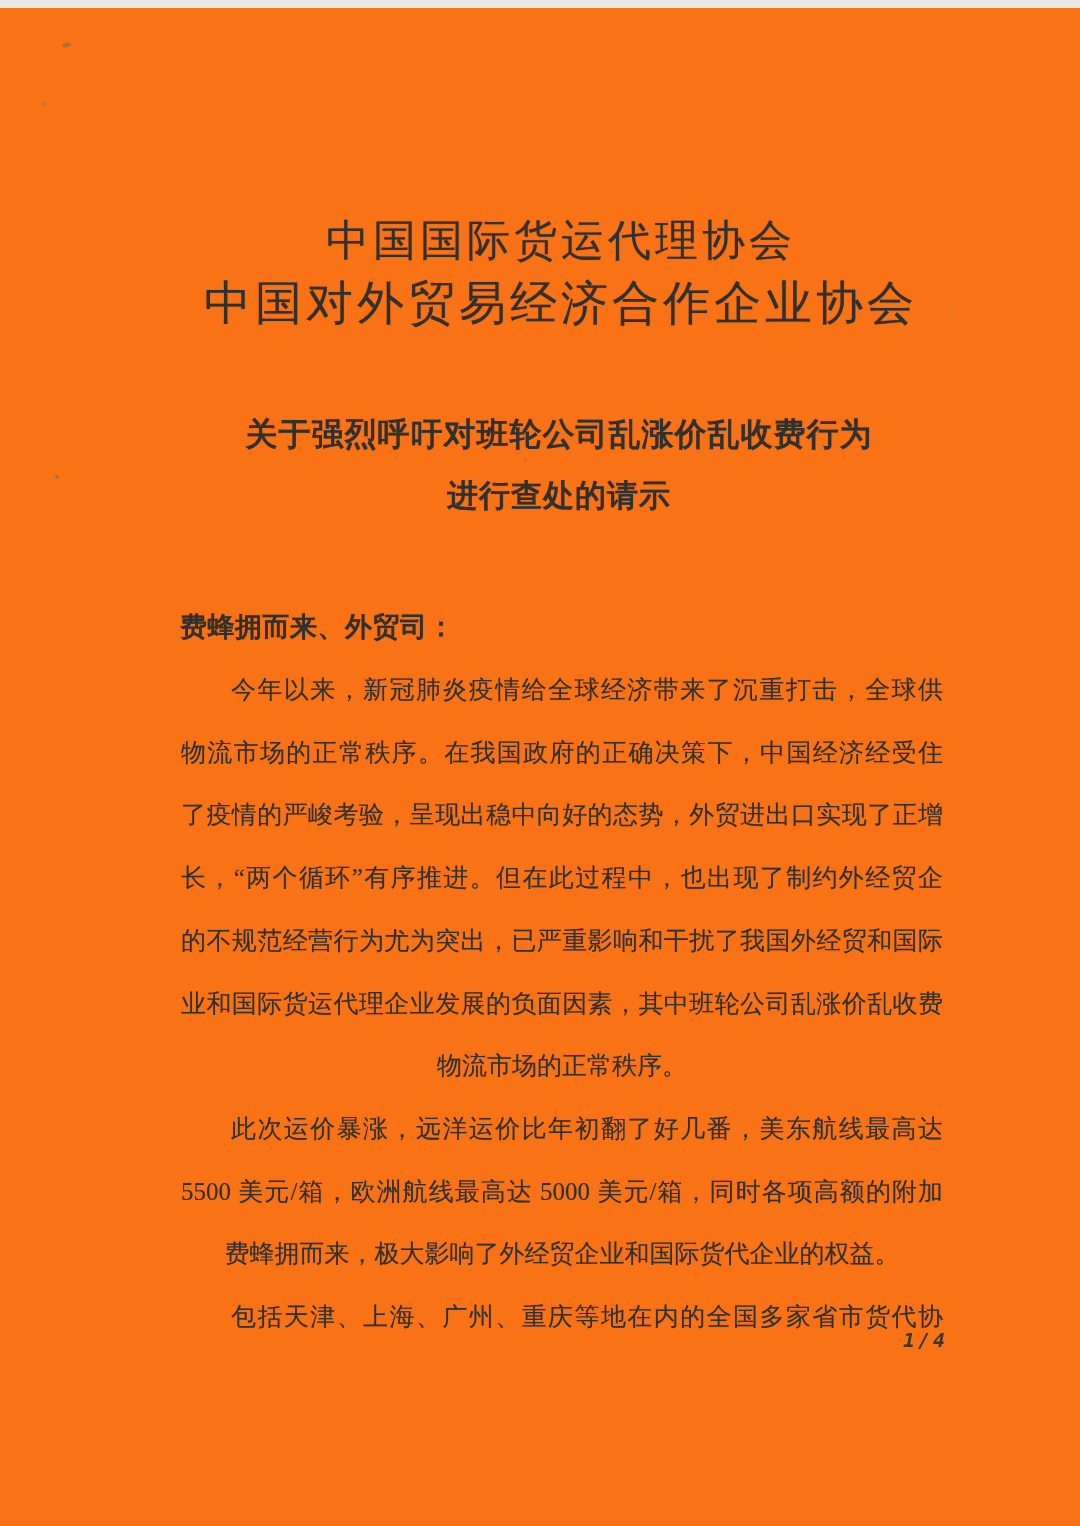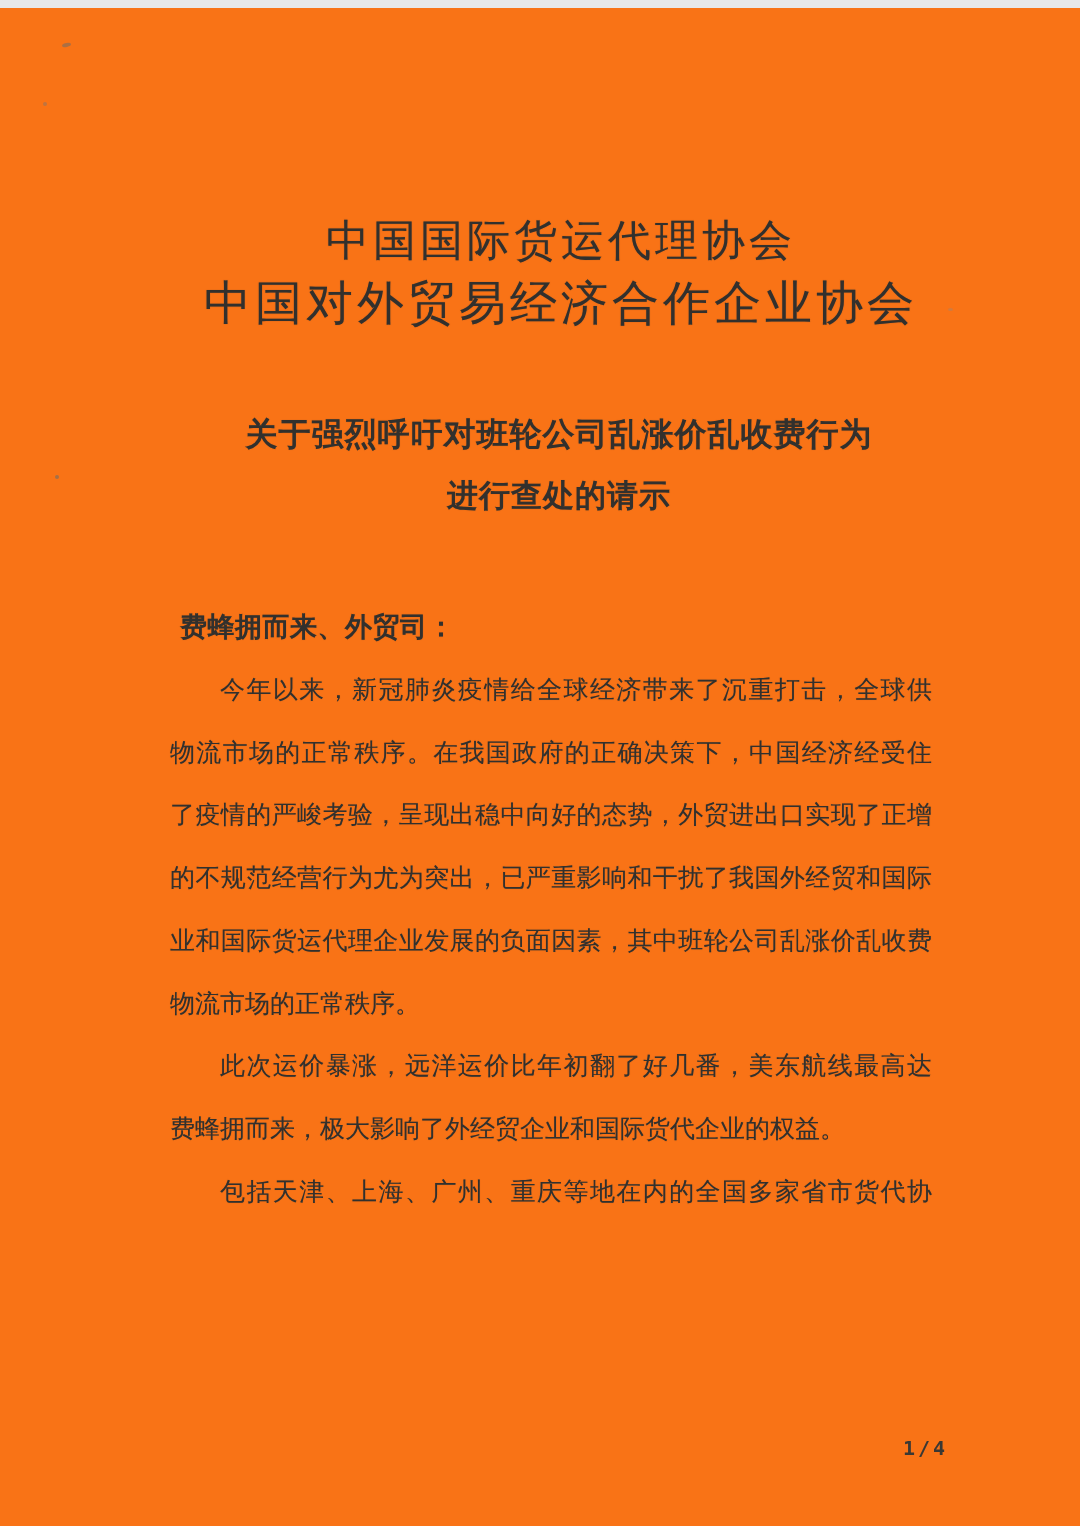--- a/index.html
+++ b/index.html
@@ -63,45 +63,46 @@
     top: 606px;
     font-size: 27px;
     font-weight: 700;
     letter-spacing: .5px;
     line-height: 1;
     text-shadow: 0 0 .8px rgba(70,65,60,.5);
   }
 
   .body-text {
     position: absolute;
-    left: 170px;
+    left: 181px;
     top: 651px;
     width: 762px;
     font-size: 25px;
     line-height: 62.7px;
     text-shadow: 0 0 .7px rgba(80,75,70,.5);
   }
-  .body-line { white-space: nowrap; }
+  .body-line { white-space: nowrap; text-align: center; }
   .body-line.jfull {
     white-space: normal;
     text-align: justify;
     text-align-last: justify;
     text-justify: inter-character;
   }
   .body-line.indent { text-indent: 50px; }
 
   .page-indicator {
     position: absolute;
     left: 903px;
-    top: 1428px;
+    top: 1320px;
     font-family: "DejaVu Sans Mono", monospace;
     font-size: 20px;
     font-weight: 700;
     letter-spacing: 3px;
     color: #3a3834;
+    font-style: italic;
   }
 </style>
 </head>
 <body>
 
 <div class="page">
 
   <div class="speck speck-1"></div>
   <div class="speck speck-2"></div>
   <div class="speck speck-3"></div>
@@ -116,23 +117,25 @@
     <div class="subject-line-1">关于强烈呼吁对班轮公司乱涨价乱收费行为</div>
     <div class="subject-line-2">进行查处的请示</div>
   </div>
 
   <div class="salutation">费蜂拥而来、外贸司：</div>
 
   <div class="body-text">
     <div class="body-line jfull indent">今年以来，新冠肺炎疫情给全球经济带来了沉重打击，全球供</div>
     <div class="body-line jfull">物流市场的正常秩序。在我国政府的正确决策下，中国经济经受住</div>
     <div class="body-line jfull">了疫情的严峻考验，呈现出稳中向好的态势，外贸进出口实现了正增</div>
+    <div class="body-line jfull">长，“两个循环”有序推进。但在此过程中，也出现了制约外经贸企</div>
     <div class="body-line jfull">的不规范经营行为尤为突出，已严重影响和干扰了我国外经贸和国际</div>
     <div class="body-line jfull">业和国际货运代理企业发展的负面因素，其中班轮公司乱涨价乱收费</div>
     <div class="body-line">物流市场的正常秩序。</div>
     <div class="body-line jfull indent">此次运价暴涨，远洋运价比年初翻了好几番，美东航线最高达</div>
+    <div class="body-line jfull">5500 美元/箱，欧洲航线最高达 5000 美元/箱，同时各项高额的附加</div>
     <div class="body-line">费蜂拥而来，极大影响了外经贸企业和国际货代企业的权益。</div>
     <div class="body-line jfull indent">包括天津、上海、广州、重庆等地在内的全国多家省市货代协</div>
   </div>
 
   <div class="page-indicator">1/4</div>
 
 </div>
 
 </body></html>

